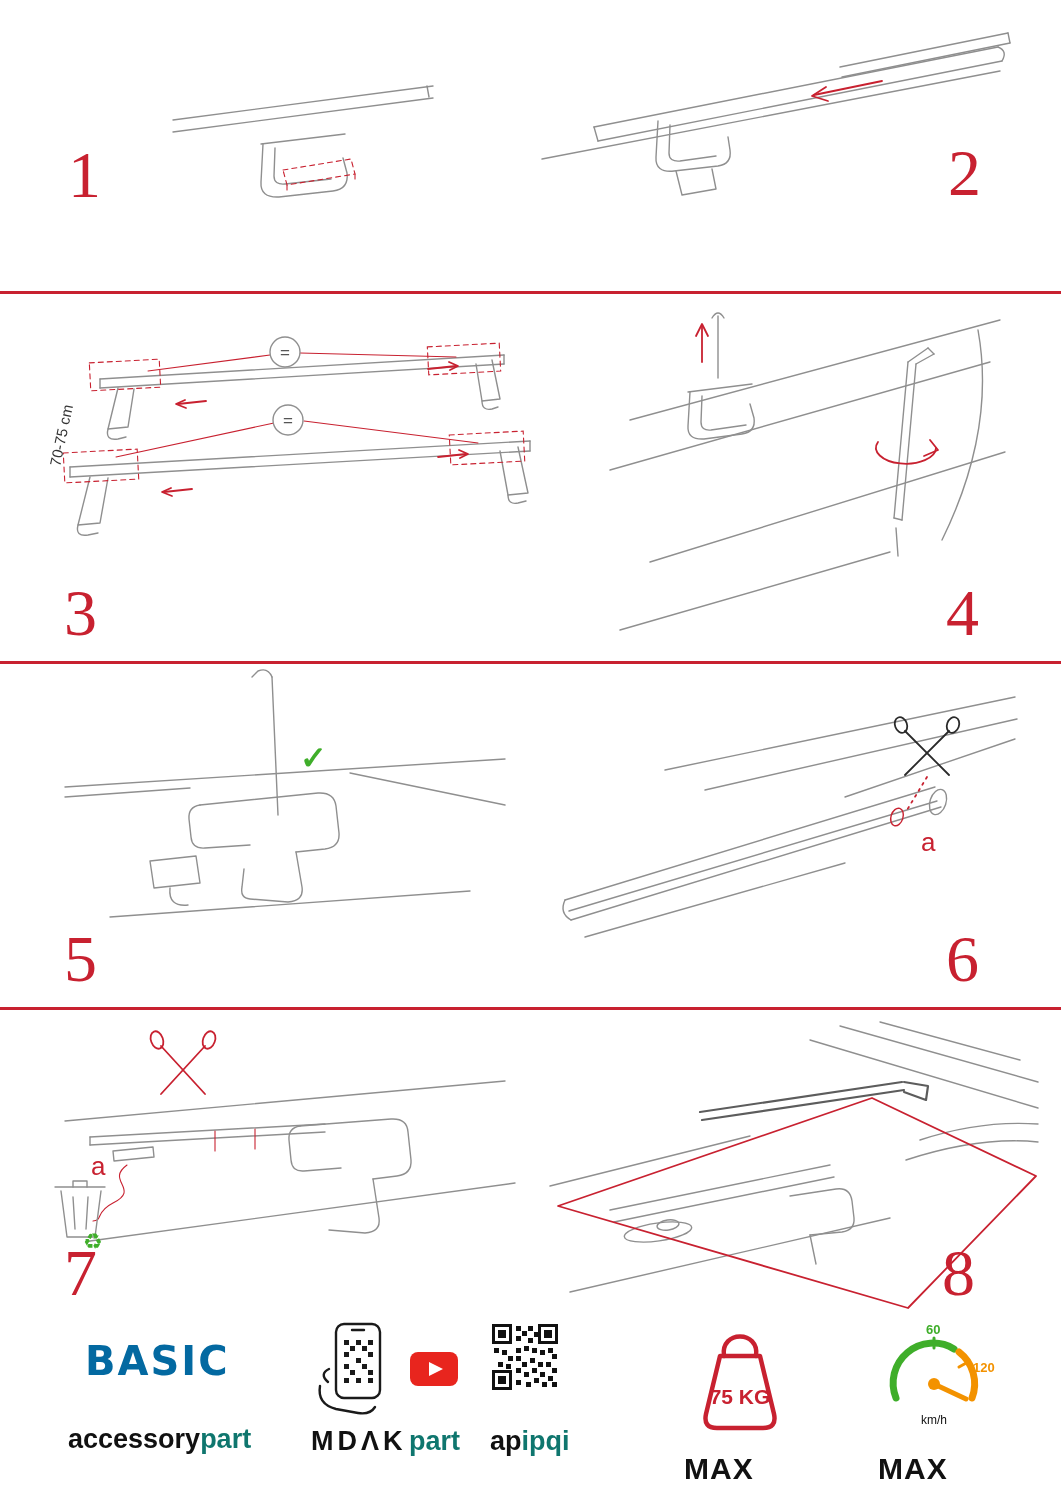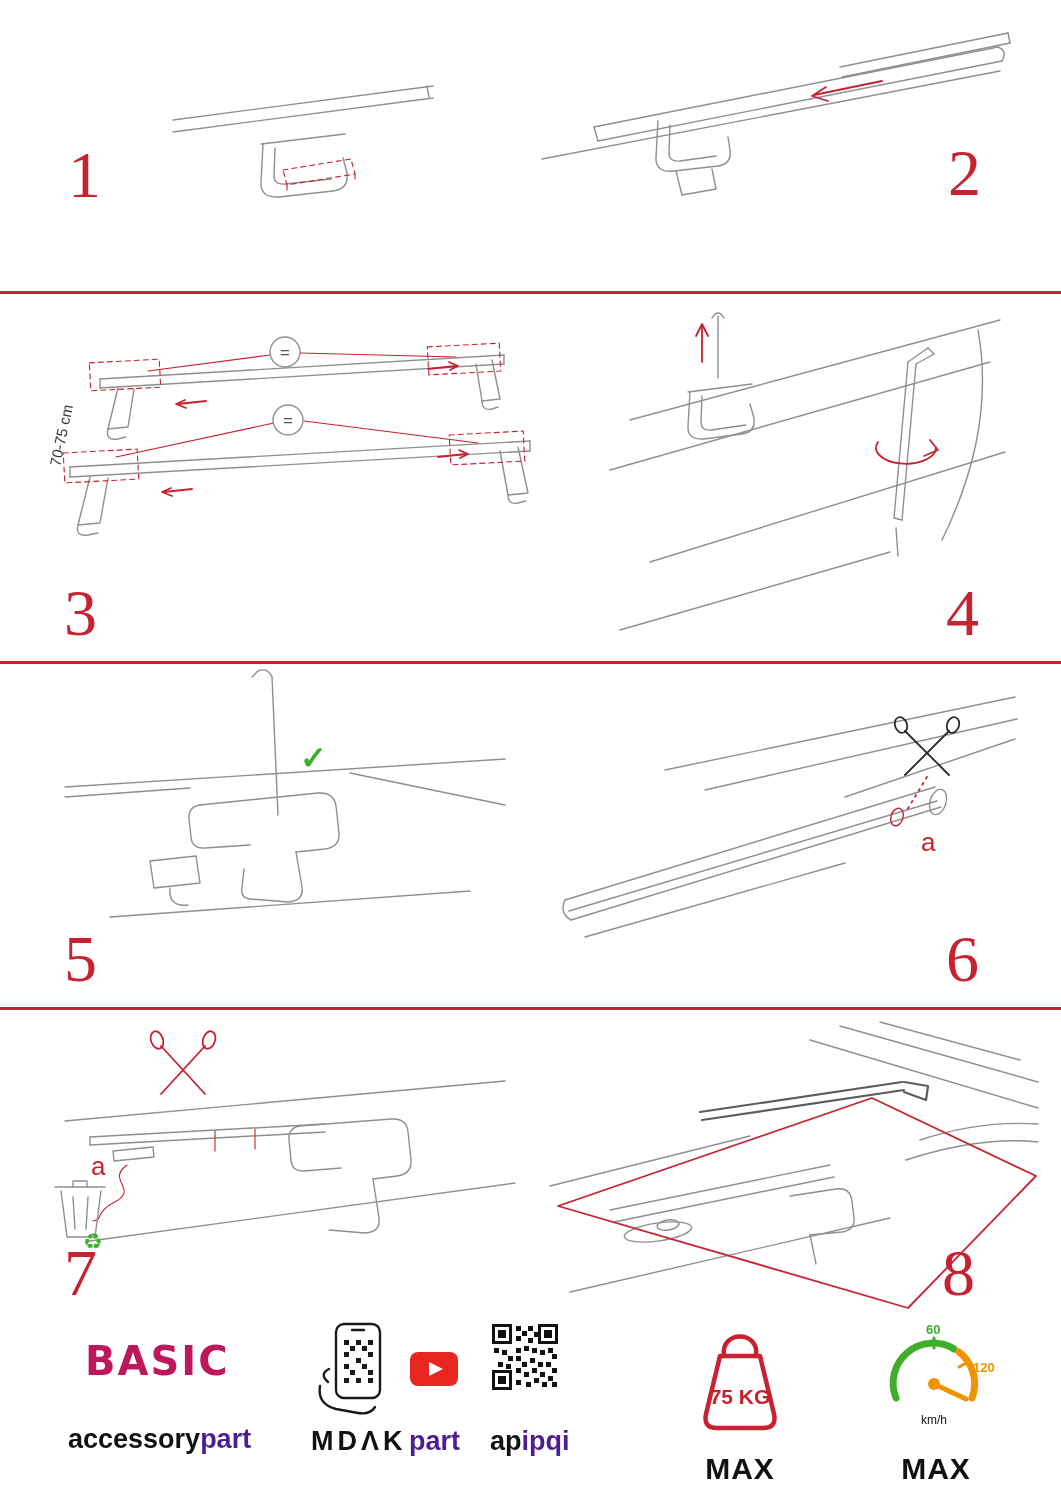--- a/index.html
+++ b/index.html
@@ -8,24 +8,24 @@
   .sheet{position:relative;width:1061px;height:1500px;margin:0 auto;background:#fff;overflow:hidden}
   .divider{position:absolute;left:0;width:100%;height:3px;background:#c82130}
   .step-num{position:absolute;font-family:"Liberation Serif",serif;font-size:66px;line-height:1;color:#c82130}
   svg{position:absolute;overflow:visible}
   .ln{stroke:#8f8f8f;fill:none;stroke-width:1.4;stroke-linecap:round;stroke-linejoin:round}
   .ln2{stroke:#5c5c5c;fill:none;stroke-width:2.2;stroke-linecap:round;stroke-linejoin:round}
   .rd{stroke:#c82130;fill:none;stroke-width:1.8;stroke-linecap:round;stroke-linejoin:round}
   .rdthin{stroke:#c82130;fill:none;stroke-width:1.1;stroke-linecap:round}
   .dash{stroke-dasharray:5 4}
   .dots{stroke-dasharray:2 5}
-  .brand-basic{position:absolute;font-family:"DejaVu Sans",sans-serif;font-size:40px;font-weight:600;letter-spacing:2px;color:#be185d}
+  .brand-basic{position:absolute;font-family:"DejaVu Sans",sans-serif;font-size:40px;font-weight:600;letter-spacing:2px;color:#0369a1}
   .brand-line{position:absolute;font-size:27px;font-weight:bold;color:#111}
-  .red-text{color:#4c1d95}
-  .max-label{position:absolute;font-size:30px;font-weight:bold;color:#111;text-align:center;letter-spacing:1px}
+  .red-text{color:#0f766e}
+  .max-label{position:absolute;font-size:30px;font-weight:bold;color:#111;letter-spacing:1px}
   text{font-family:"Liberation Sans",sans-serif}
 </style>
 </head>
 <body>
 
 <div class="sheet">
 
   <div class="step-num" style="left:68px;top:142px">1</div>
   <svg style="left:165px;top:70px" width="280" height="170" viewBox="0 0 280 170">
     <g class="ln">

